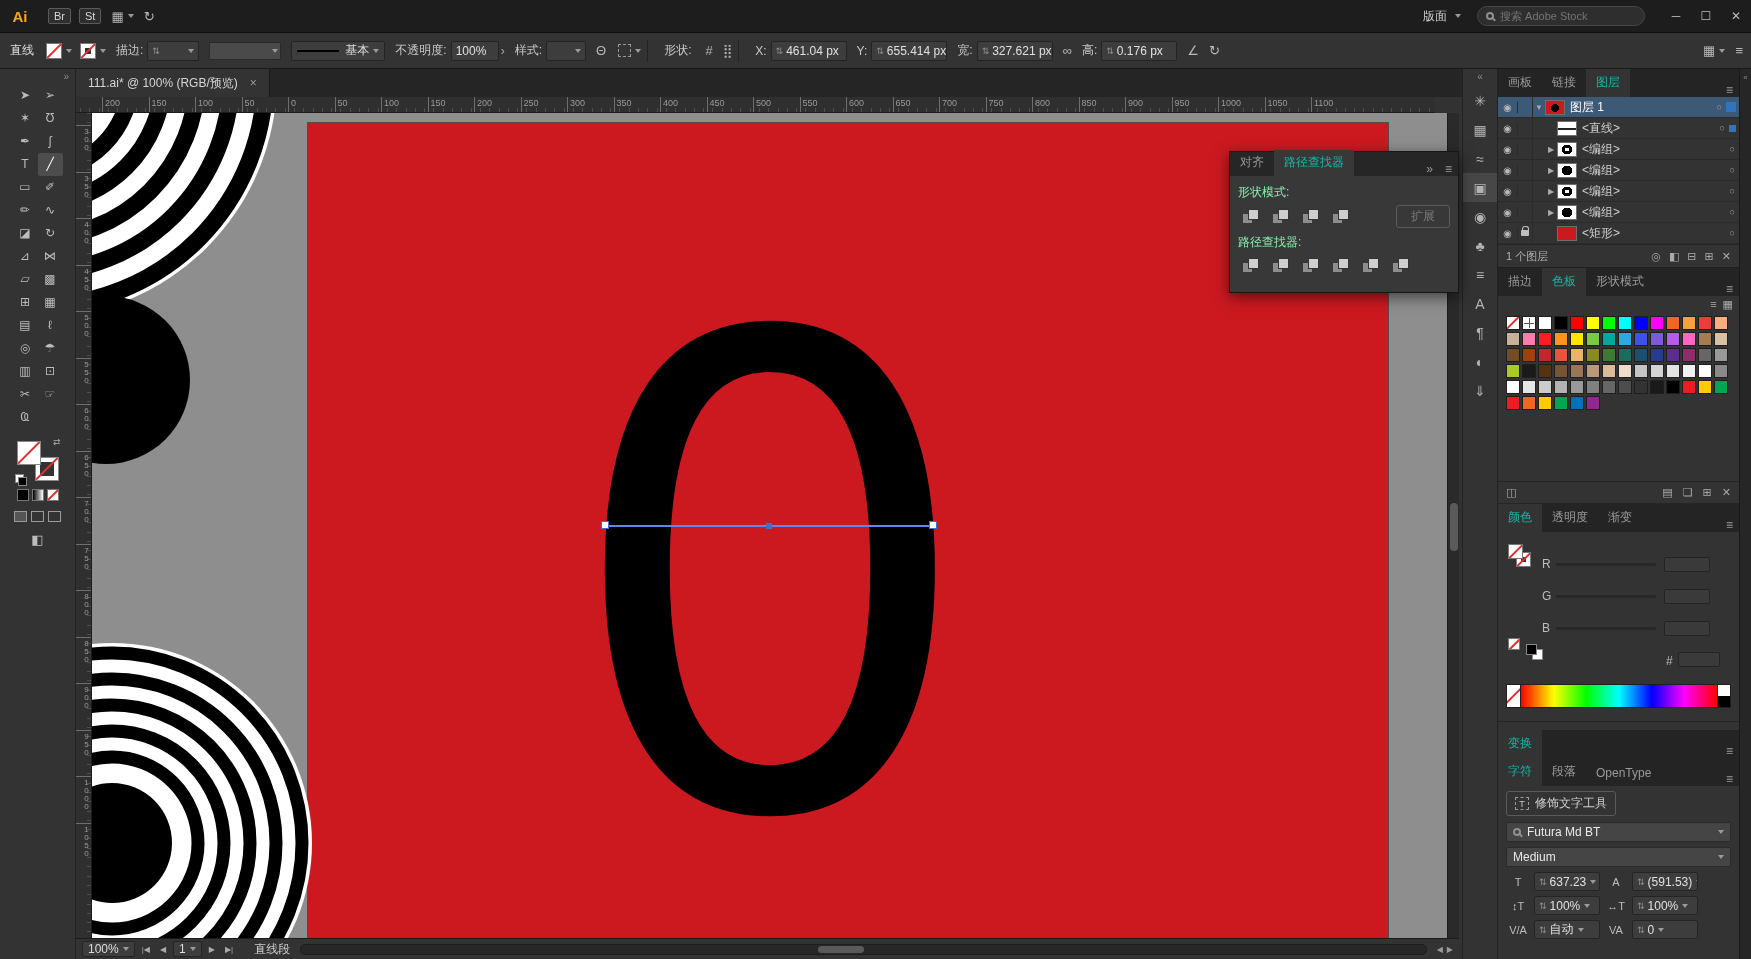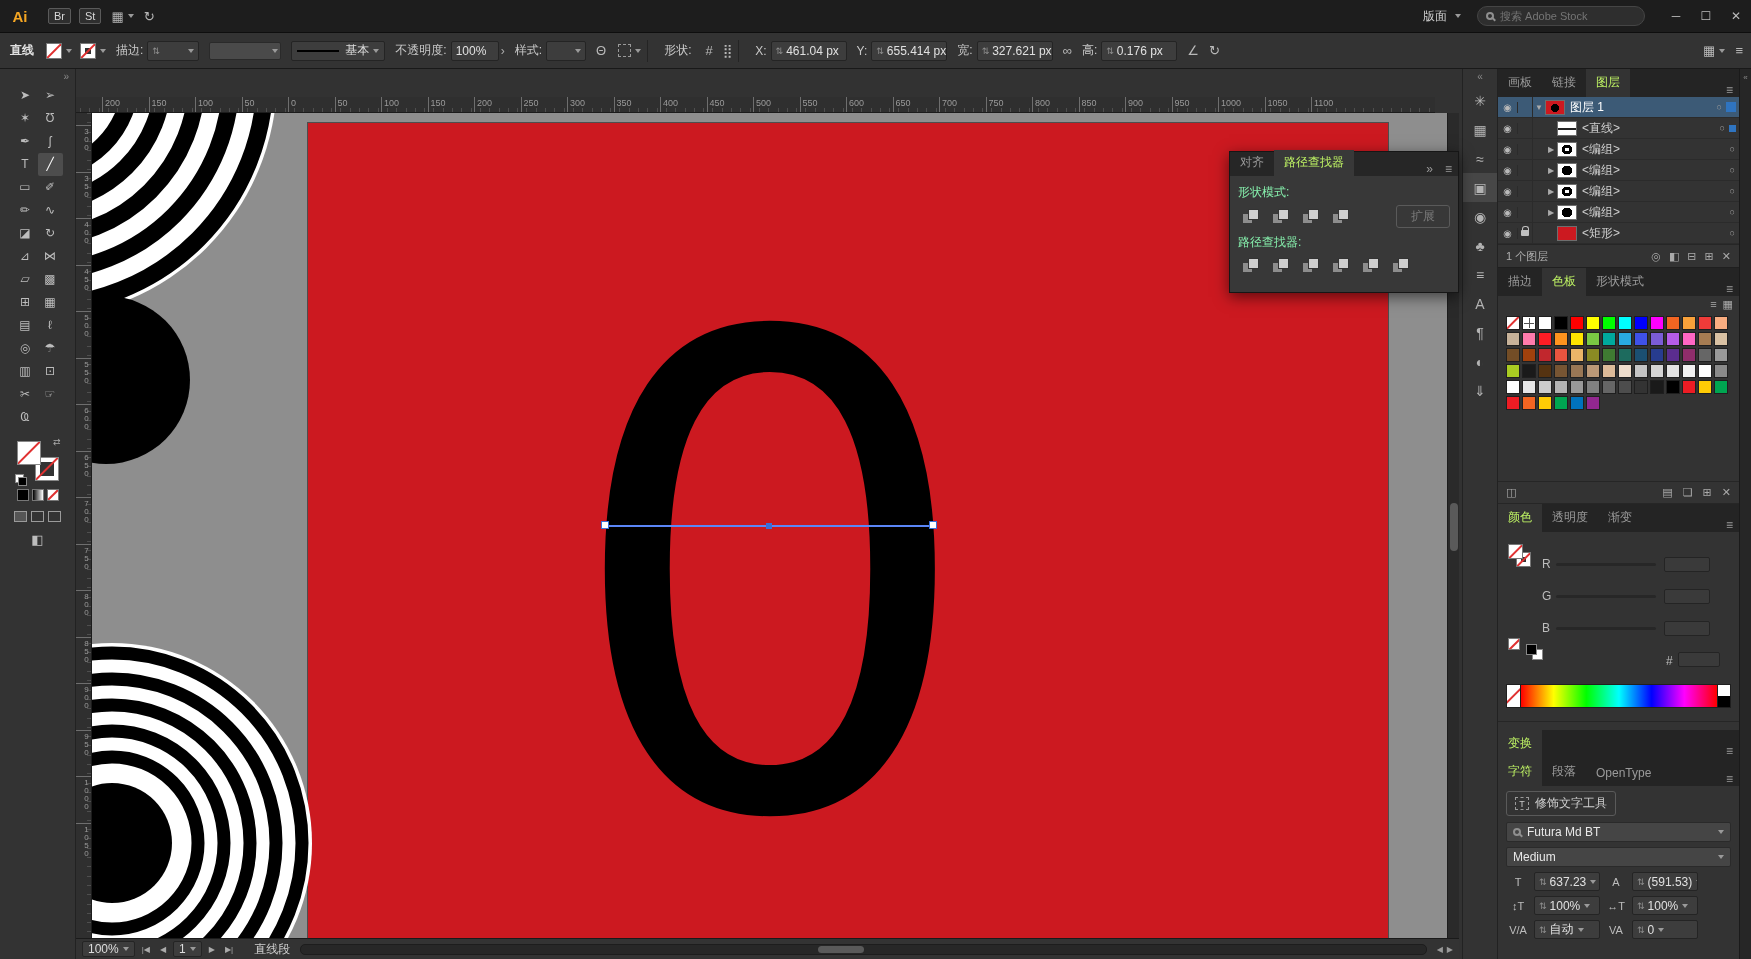--- a/index.html
+++ b/index.html
@@ -20,21 +20,21 @@
   .ws-label{margin:0 4px 0 14px;color:#cfcfcf}
   .searchbox{display:flex;align-items:center;background:#2e2e2e;border:1px solid #454545;border-radius:10px;height:20px;width:168px;padding:0 8px;margin:0 16px}
   .mag{width:8px;height:8px;border:2px solid #8f8f8f;border-radius:50%;position:relative;flex:none;margin-right:6px}
   .mag::after{content:"";position:absolute;width:5px;height:2px;background:#8f8f8f;transform:rotate(45deg);right:-4px;bottom:-2px}
   .searchbox input{background:transparent;border:none;outline:none;color:#9a9a9a;font-size:11px;width:120px;font-family:inherit}
   .winbtn{width:30px;text-align:center;color:#bdbdbd;font-size:12px;line-height:33px}
 
   
   .ctrlbar{position:absolute;left:0;top:33px;width:1751px;height:36px;background:#333;border-bottom:1px solid #191919;display:flex;align-items:center;padding:0 8px;z-index:39}
   .cb-lbl{color:#c9c9c9;margin:0 4px 0 10px;white-space:nowrap}
-  .cb-lbl.strong{font-weight:bold;color:#e0e0e0;margin-left:2px}
+  .cb-lbl.strong{font-weight:normal;color:#e0e0e0;margin-left:2px}
   .chip{width:16px;height:16px;border:1px solid #777;display:inline-block;flex:none;margin-left:8px}
   .none-chip{background:#fff;position:relative;overflow:hidden}
   .none-chip::after{content:"";position:absolute;left:-30%;right:-30%;top:45%;height:2px;background:#e03131;transform:rotate(-45deg)}
   .ring-chip{background:#fff;position:relative;overflow:hidden}
   .ring-chip::before{content:"";position:absolute;inset:4px;background:#333;z-index:1}
   .ring-chip::after{content:"";position:absolute;left:-30%;right:-30%;top:45%;height:2px;background:#e03131;transform:rotate(-45deg);z-index:2}
   .fieldbox{display:inline-flex;align-items:center;background:#3d3d3d;border:1px solid #242424;border-radius:2px;height:20px;padding:0 4px;color:#e0e0e0;white-space:nowrap;overflow:hidden;flex:none}
   .w40{width:40px}.w48{width:48px}.w52{width:52px}.w74{width:76px}
   .profilebox{width:72px;height:18px;background:#4a4a4a;border:1px solid #2a2a2a;border-radius:2px;margin-left:10px;display:inline-flex;align-items:center;justify-content:flex-end;padding-right:2px;flex:none}
   .brushbox{display:inline-flex;align-items:center;background:#3d3d3d;border:1px solid #242424;border-radius:2px;height:20px;margin-left:10px;padding:0 5px;color:#ddd;flex:none}
@@ -100,21 +100,21 @@
   .sb-nav{color:#aaa;font-size:8px;padding:0 3px;flex:none}
   .sb-status{margin-left:14px;color:#cfcfcf;white-space:nowrap}
   .hscroll{flex:1;height:11px;background:#272727;border:1px solid #1d1d1d;border-radius:5px;position:relative;margin:0 6px}
   .hthumb{position:absolute;left:46%;top:1px;width:46px;height:7px;background:#5a5a5a;border-radius:4px}
   .sb-end{color:#9a9a9a;font-size:8px;flex:none}
 
   
   .pf-panel{position:absolute;left:1229px;top:151px;width:230px;height:142px;background:#383838;border:1px solid #161616;box-shadow:0 4px 14px rgba(0,0,0,.55);z-index:30}
   .pf-tabs{display:flex;align-items:flex-end;background:#262626;height:24px}
   .ptab{padding:4px 10px 5px;color:#9a9a9a;white-space:nowrap}
-  .ptab.active{background:#383838;color:#bef264}
+  .ptab.active{background:#383838;color:#14b8a6}
   .hicon{margin-left:auto;color:#9a9a9a;padding:0 6px;font-size:12px}
   .hicon + .hicon{margin-left:0}
   .pf-body{padding:6px 8px}
   .pf-lbl{color:#86efac;margin:2px 0 4px}
   .pf-row{display:flex;align-items:center;gap:4px;margin-bottom:6px}
   .pfbtn{width:26px;height:21px;display:inline-flex;align-items:center;justify-content:center;border-radius:2px}
   .pfi{position:relative;width:16px;height:13px;display:inline-block}
   .pfi::before{content:"";position:absolute;left:0;top:4px;width:9px;height:9px;background:#8d8d8d}
   .pfi::after{content:"";position:absolute;left:6px;top:0;width:9px;height:9px;background:#cfcfcf;outline:1px solid #333}
   .expandbtn{margin-left:auto;border:1px solid #5a5a5a;border-radius:3px;color:#7a7a7a;padding:2px 14px}
@@ -333,20 +333,26 @@
       <span class="tb-chip c-none"></span>
     </div>
     <div class="drawmodes">
       <span class="dm on"></span>
       <span class="dm"></span>
       <span class="dm"></span>
     </div>
     <span class="screenmode">◧</span>
   </div>
 
+  <div class="tabbar">
+    <span class="doctab">
+      <span>111.ai* @ 100% (RGB/预览)</span>
+      <span class="x">×</span>
+    </span>
+  </div>
 
   <div class="ruler-corner"></div>
   <div class="ruler-top">
 
   <span class="cell">200</span>
       <span class="cell">150</span>
       <span class="cell">100</span>
       <span class="cell">50</span>
       <span class="cell">0</span>
       <span class="cell">50</span>

